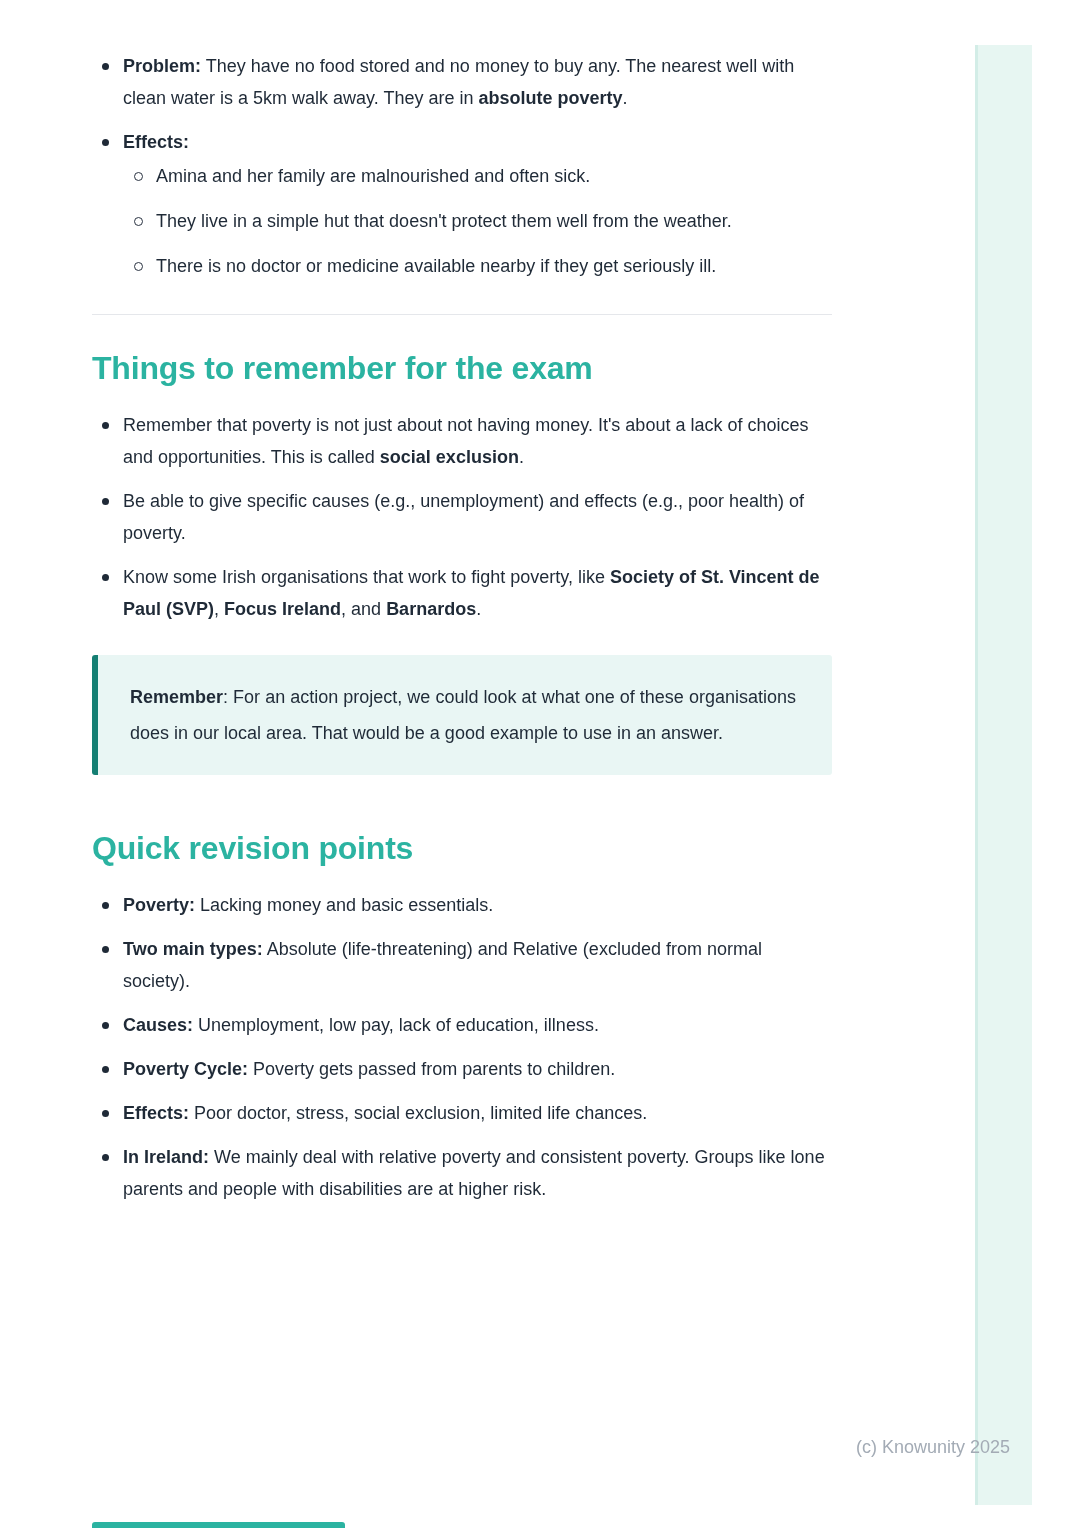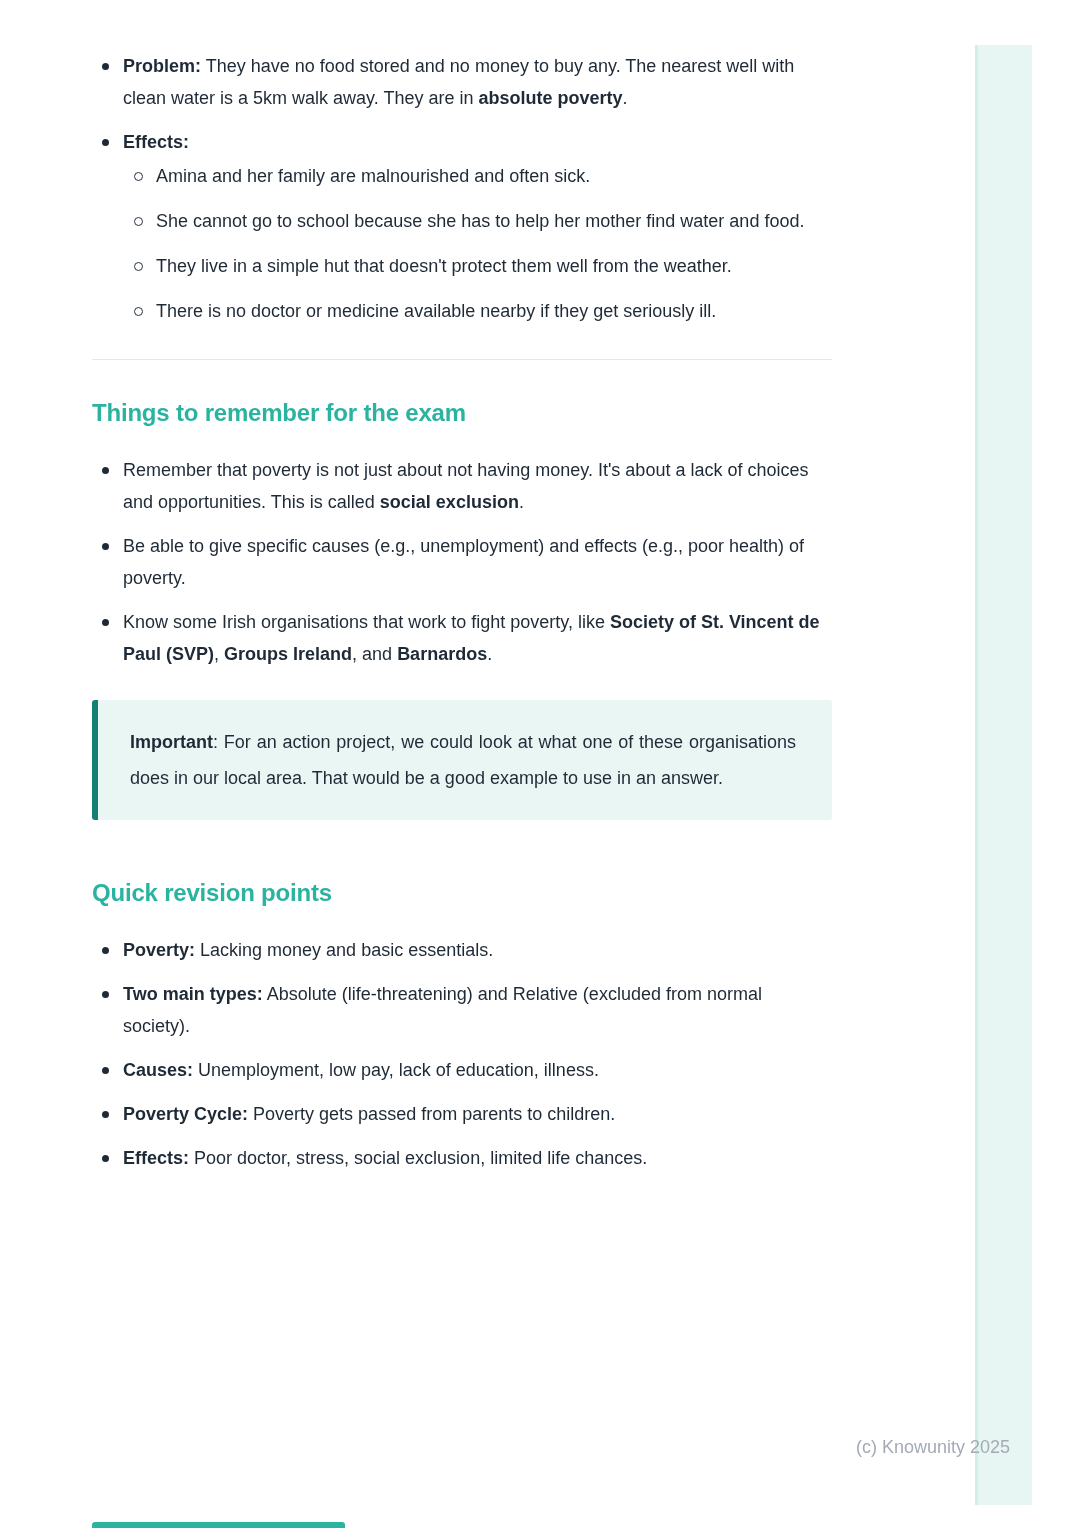--- a/index.html
+++ b/index.html
@@ -62,21 +62,21 @@
   }
 
   hr.divider {
     border: none;
     border-top: 1px solid var(--divider, #E5E7EB);
     margin: 32px 0 0 0;
   }
 
   h2.heading {
     color: var(--accent-teal, #2BB3A1);
-    font-size: 24px;
+    font-size: 32px;
     line-height: 34px;
     font-weight: 700;
     letter-spacing: -0.2px;
     margin: 36px 0 24px 0;
   }
   h2.heading-revision { margin-top: 56px; }
 
   .callout {
     background: var(--callout-background, #E9F6F4);
     border-left: 6px solid var(--callout-border, #157F73);
@@ -116,49 +116,49 @@
   <div class="side-stripe"></div>
 
   <main class="content">
 
     <ul class="bullets">
       <li><strong>Problem:</strong><span> They have no food stored and no money to buy any. The nearest well with clean water is a 5km walk away. They are in </span><strong>absolute poverty</strong><span>.</span></li>
       <li>
         <span><strong>Effects:</strong></span>
         <ul class="sub">
           <li><span>Amina and her family are malnourished and often sick.</span></li>
-          <li><span>She cannot go to school because she has to help her mother find water and food.</span></li>
           <li><span>They live in a simple hut that doesn't protect them well from the weather.</span></li>
           <li><span>There is no doctor or medicine available nearby if they get seriously ill.</span></li>
         </ul>
       </li>
     </ul>
 
     <hr class="divider">
 
     <h2 class="heading">Things to remember for the exam</h2>
 
     <ul class="bullets">
       <li><span>Remember that poverty is not just about not having money. It's about a lack of choices and opportunities. This is called </span><strong>social exclusion</strong><span>.</span></li>
       <li><span>Be able to give specific causes (e.g., unemployment) and effects (e.g., poor health) of poverty.</span></li>
-      <li><span>Know some Irish organisations that work to fight poverty, like </span><strong>Society of St. Vincent de Paul (SVP)</strong><span>, </span><strong>Groups Ireland</strong><span>, and </span><strong>Barnardos</strong><span>.</span></li>
+      <li><span>Know some Irish organisations that work to fight poverty, like </span><strong>Society of St. Vincent de Paul (SVP)</strong><span>, </span><strong>Focus Ireland</strong><span>, and </span><strong>Barnardos</strong><span>.</span></li>
     </ul>
 
     <aside class="callout">
-      <p class="callout-text"><strong>Important</strong><span>: For an action project, we could look at what one of these organisations does in our local area. That would be a good example to use in an answer.</span></p>
+      <p class="callout-text"><strong>Remember</strong><span>: For an action project, we could look at what one of these organisations does in our local area. That would be a good example to use in an answer.</span></p>
     </aside>
 
     <h2 class="heading heading-revision">Quick revision points</h2>
 
     <ul class="bullets">
       <li><strong>Poverty:</strong><span> Lacking money and basic essentials.</span></li>
       <li><strong>Two main types:</strong><span> Absolute (life-threatening) and Relative (excluded from normal society).</span></li>
       <li><strong>Causes:</strong><span> Unemployment, low pay, lack of education, illness.</span></li>
       <li><strong>Poverty Cycle:</strong><span> Poverty gets passed from parents to children.</span></li>
       <li><strong>Effects:</strong><span> Poor doctor, stress, social exclusion, limited life chances.</span></li>
+      <li><strong>In Ireland:</strong><span> We mainly deal with relative poverty and consistent poverty. Groups like lone parents and people with disabilities are at higher risk.</span></li>
     </ul>
 
   </main>
 
   <div class="copyright">(c) Knowunity 2025</div>
 
   <div class="bottom-bar"></div>
 
 </div>
 

